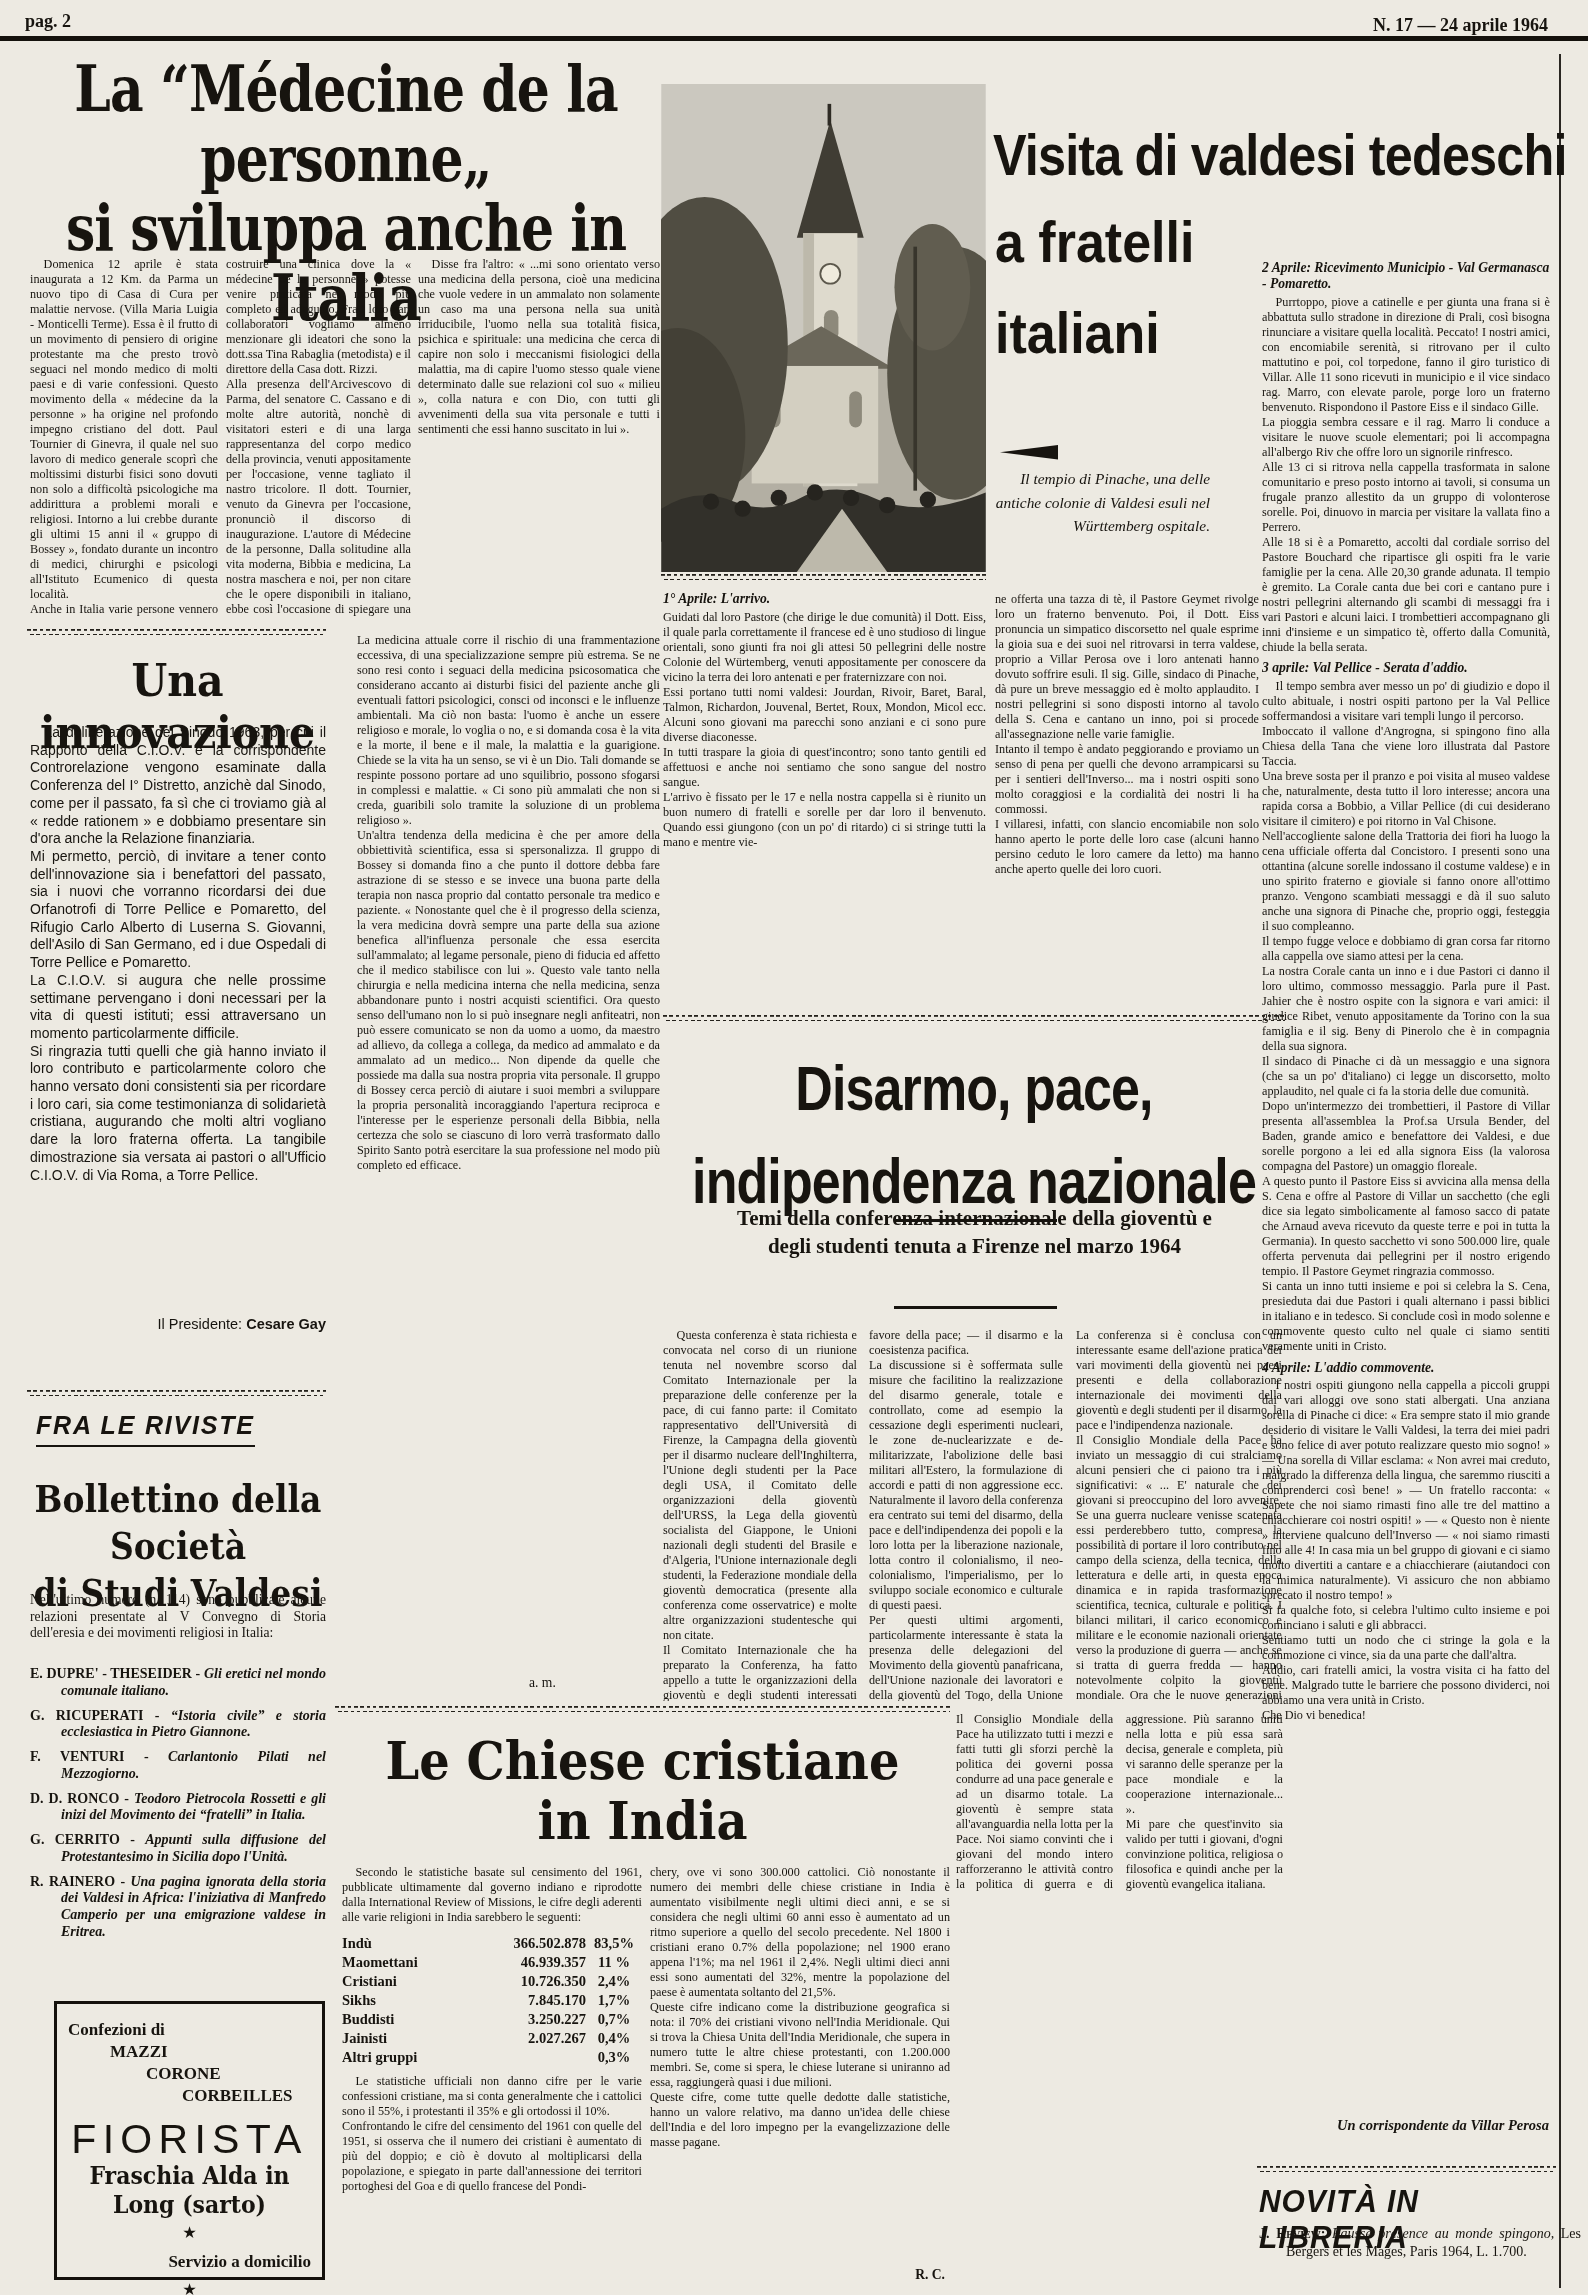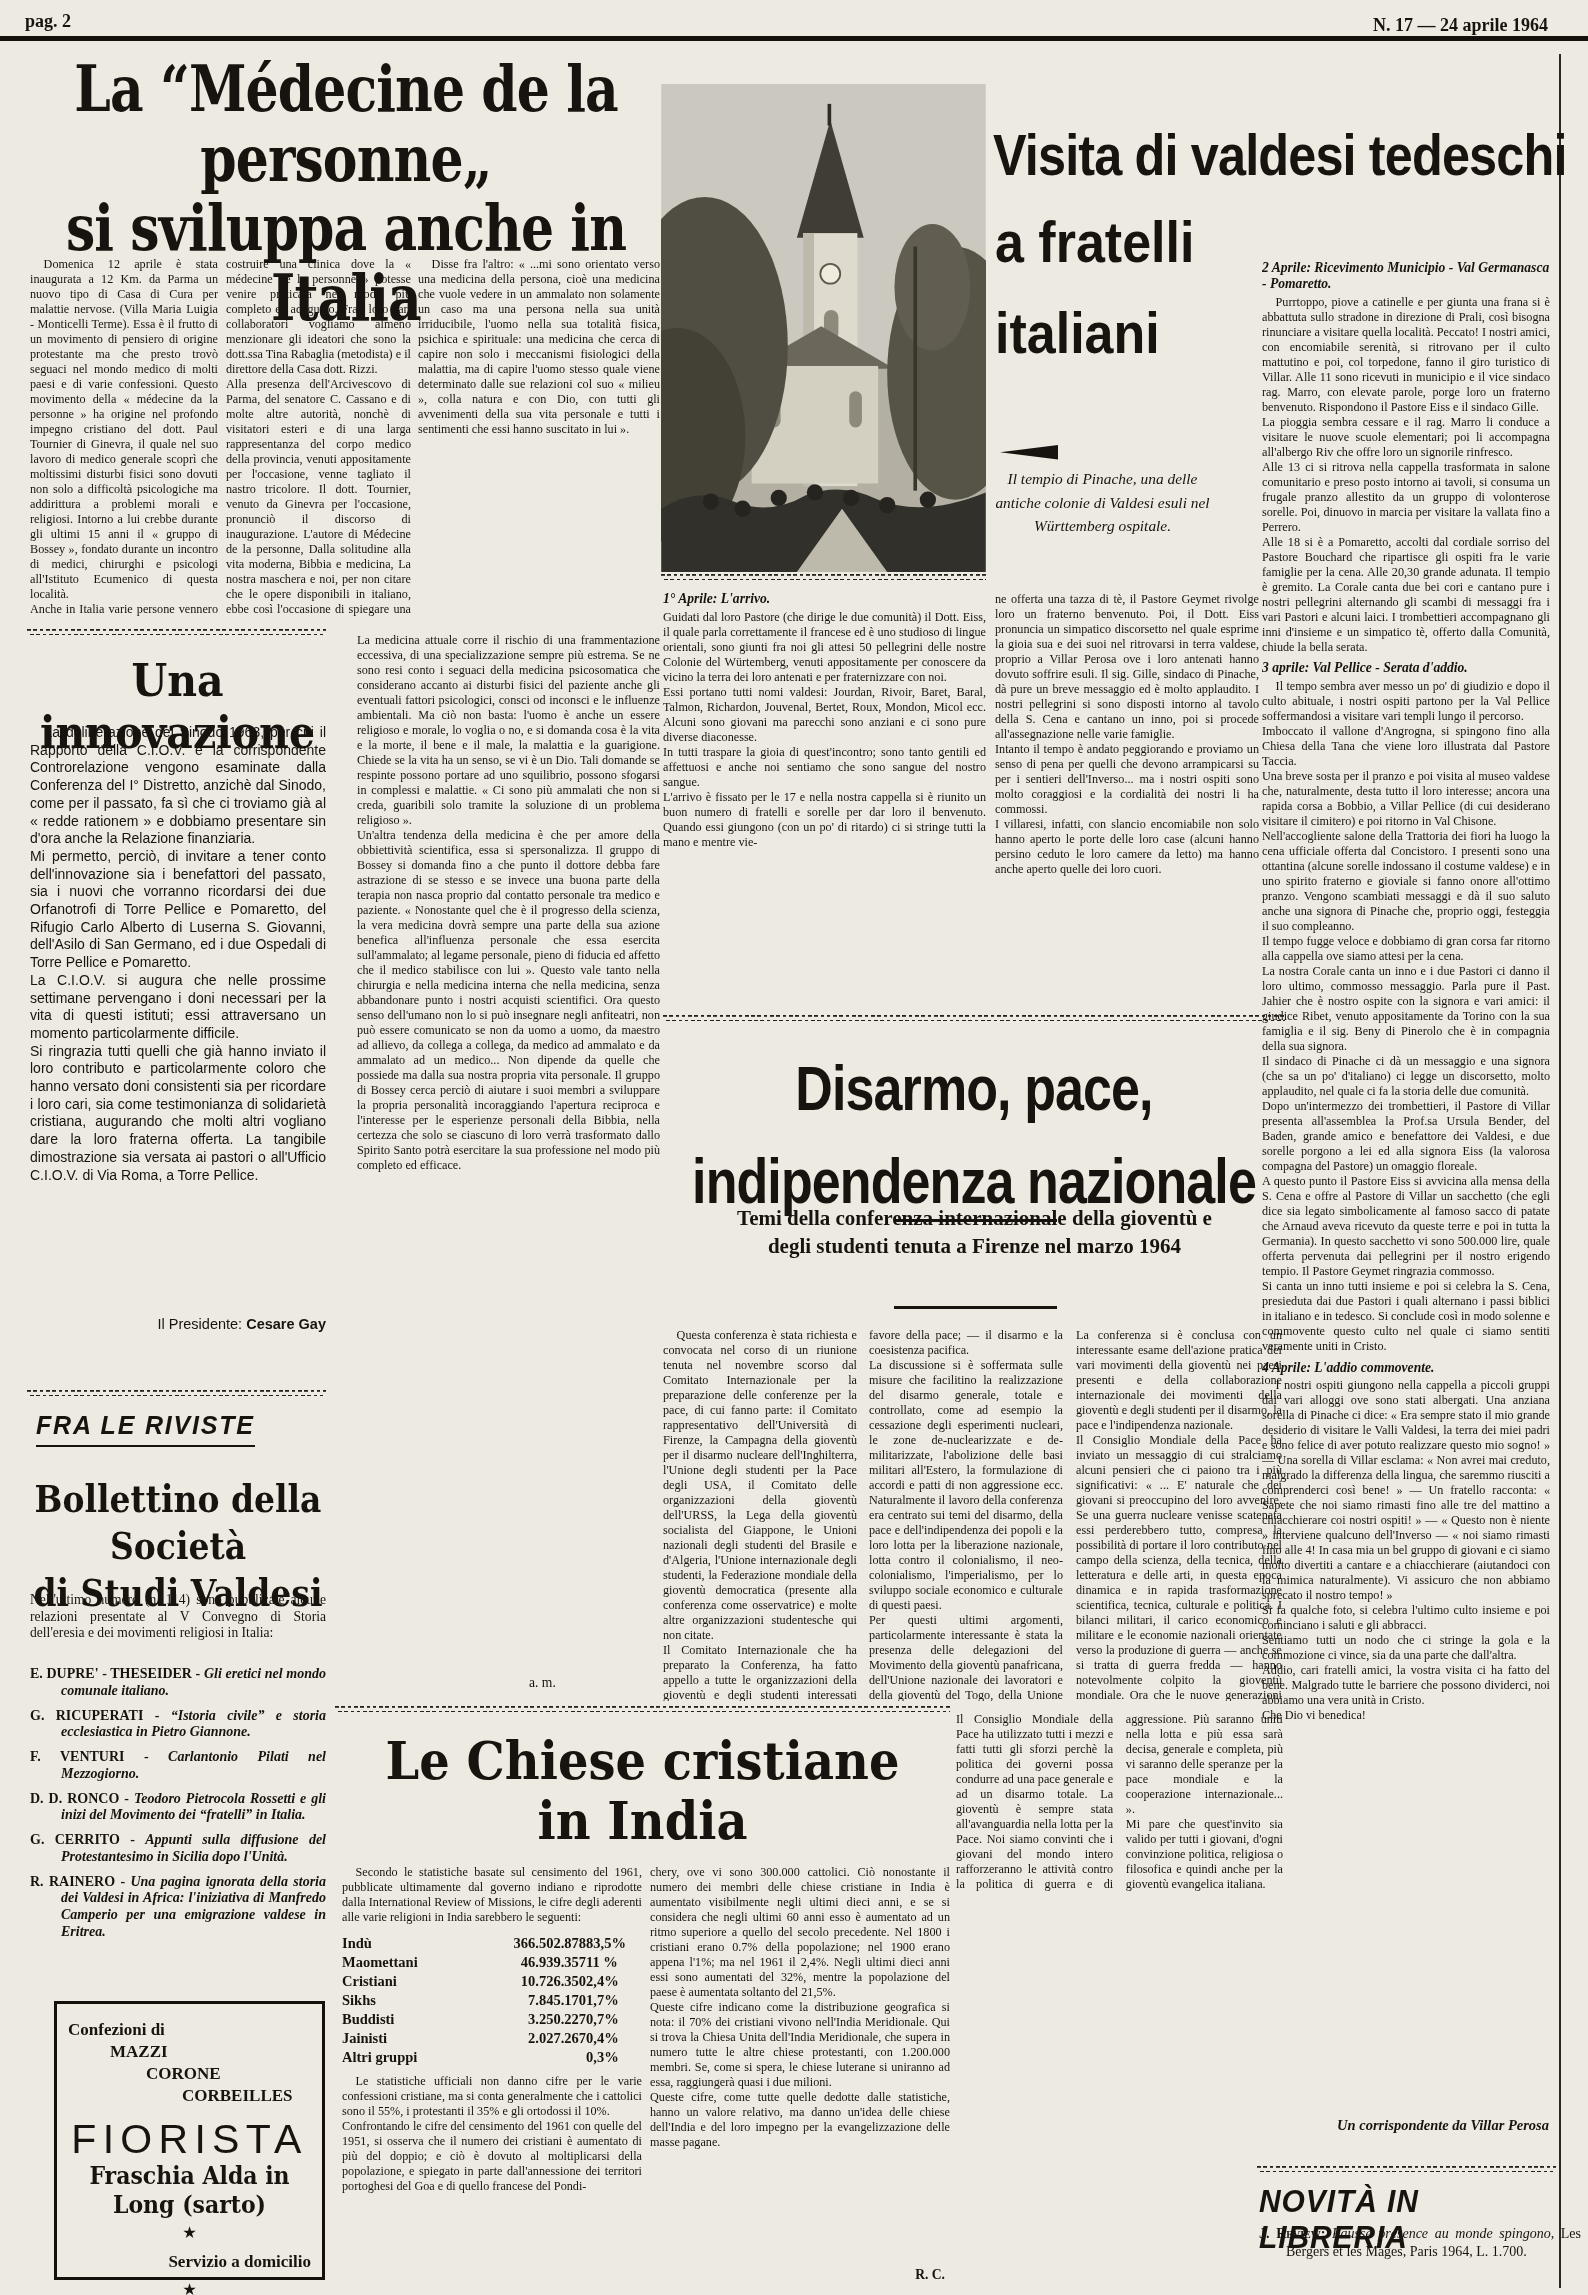--- a/index.html
+++ b/index.html
@@ -18,21 +18,21 @@
   .header-rule{position:absolute;left:0;top:36px;width:1588px;height:4.5px;background:#15120d;}
   .med-headline{font-family:"DejaVu Serif",serif;font-weight:bold;font-size:52px;line-height:57px;
       text-align:center;transform:scaleY(1.22);transform-origin:top center;letter-spacing:-0.9px;}
   .kicker{font-weight:bold;font-style:italic;font-size:29px;text-align:center;letter-spacing:0.9px;
       word-spacing:9px;border-bottom:2.7px solid #17140f;padding-bottom:9px;}
   .visita-h1{font-family:"Liberation Sans",sans-serif;font-weight:bold;font-size:52px;
       transform:scale(.97,1.12);transform-origin:left top;white-space:nowrap;letter-spacing:-0.9px;}
   .visita-h2{font-family:"Liberation Sans",sans-serif;font-weight:bold;font-size:52px;
       line-height:83px;transform:scaleY(1.1);transform-origin:left top;letter-spacing:0px;}
   .lead{font-weight:bold;font-style:italic;font-size:13.6px;margin:5.4px 0 2.7px 0;}
-  .caption{font-style:italic;font-size:15.4px;line-height:23.5px;text-align:center;}
+  .caption{font-style:italic;font-size:15.4px;line-height:23.5px;text-align:right;}
   .innov-title{font-family:"DejaVu Serif",serif;font-weight:bold;font-size:41px;text-align:center;
       transform:scaleY(1.08);transform-origin:top center;}
   .innov-body{font-family:"Liberation Sans",sans-serif;font-size:14px;line-height:17.7px;
       text-align:justify;white-space:pre-line;text-indent:14.5px;overflow:hidden;}
   .innov-sig{font-family:"Liberation Sans",sans-serif;font-size:14.5px;text-align:right;padding-right:7.2px;}
   .riviste-kicker{font-family:"Liberation Sans",sans-serif;font-weight:bold;font-style:italic;
       font-size:25px;letter-spacing:1.8px;border-bottom:2.7px solid #17140f;padding-bottom:5.4px;
       display:inline-block;}
   .boll-title{font-family:"DejaVu Serif",serif;font-weight:bold;font-size:33px;line-height:42px;
       text-align:center;transform:scaleY(1.12);transform-origin:top center;}
@@ -45,21 +45,21 @@
       line-height:76px;text-align:center;transform:scaleY(1.22);transform-origin:top center;
       letter-spacing:-0.9px;}
   .subhead{font-weight:bold;font-size:21px;line-height:28px;text-align:center;}
   .srule{position:absolute;height:2.7px;background:#17140f;}
   .india-h{font-family:"DejaVu Serif",serif;font-weight:bold;font-size:48px;line-height:56px;
       text-align:center;transform:scaleY(1.08);transform-origin:top center;}
   .tbl{margin:9px 0 7.2px 0;}
   .tbl-row{display:flex;font-size:14.5px;line-height:19px;font-weight:bold;}
   .tbl-name{flex:1;}
   .tbl-val{width:118px;text-align:right;}
-  .tbl-pct{width:56px;text-align:left;}
+  .tbl-pct{width:56px;text-align:center;}
   .ad-box{border:3.6px solid #14110c;padding:14.5px 11px;box-sizing:border-box;}
   .ad-line{font-weight:bold;font-size:17px;line-height:22px;}
   .ad-fiorista{font-family:"Liberation Sans",sans-serif;font-size:41px;letter-spacing:6.3px;
       text-align:center;margin:9px 0 1.8px 0;font-weight:normal;}
   .ad-sub{font-family:"DejaVu Serif",serif;font-weight:bold;font-size:22px;text-align:center;
       transform:scaleY(1.1);}
   .ad-star{text-align:center;font-size:16.3px;margin:7.2px 0;}
   .ad-center{font-weight:bold;font-size:17px;line-height:22px;text-align:right;}
   .novita-title{font-family:"Liberation Sans",sans-serif;font-weight:bold;font-style:italic;
       font-size:30px;letter-spacing:0.9px;transform:scaleY(1.05);transform-origin:left top;}

